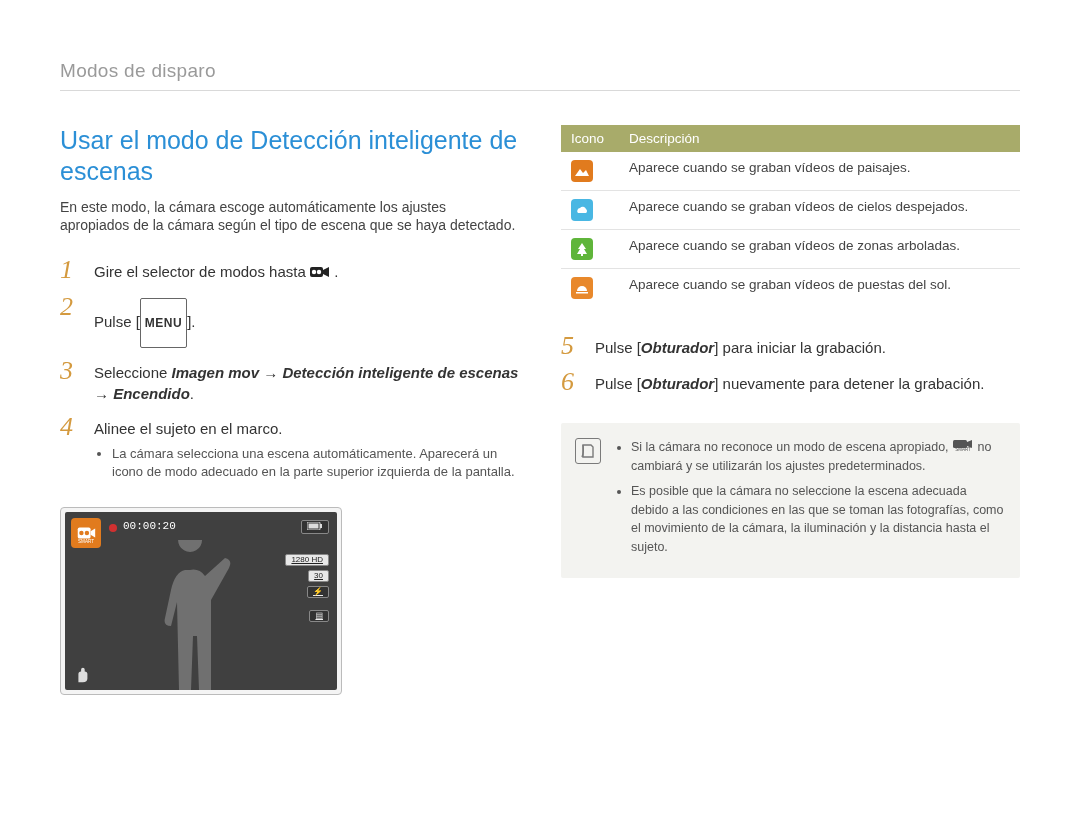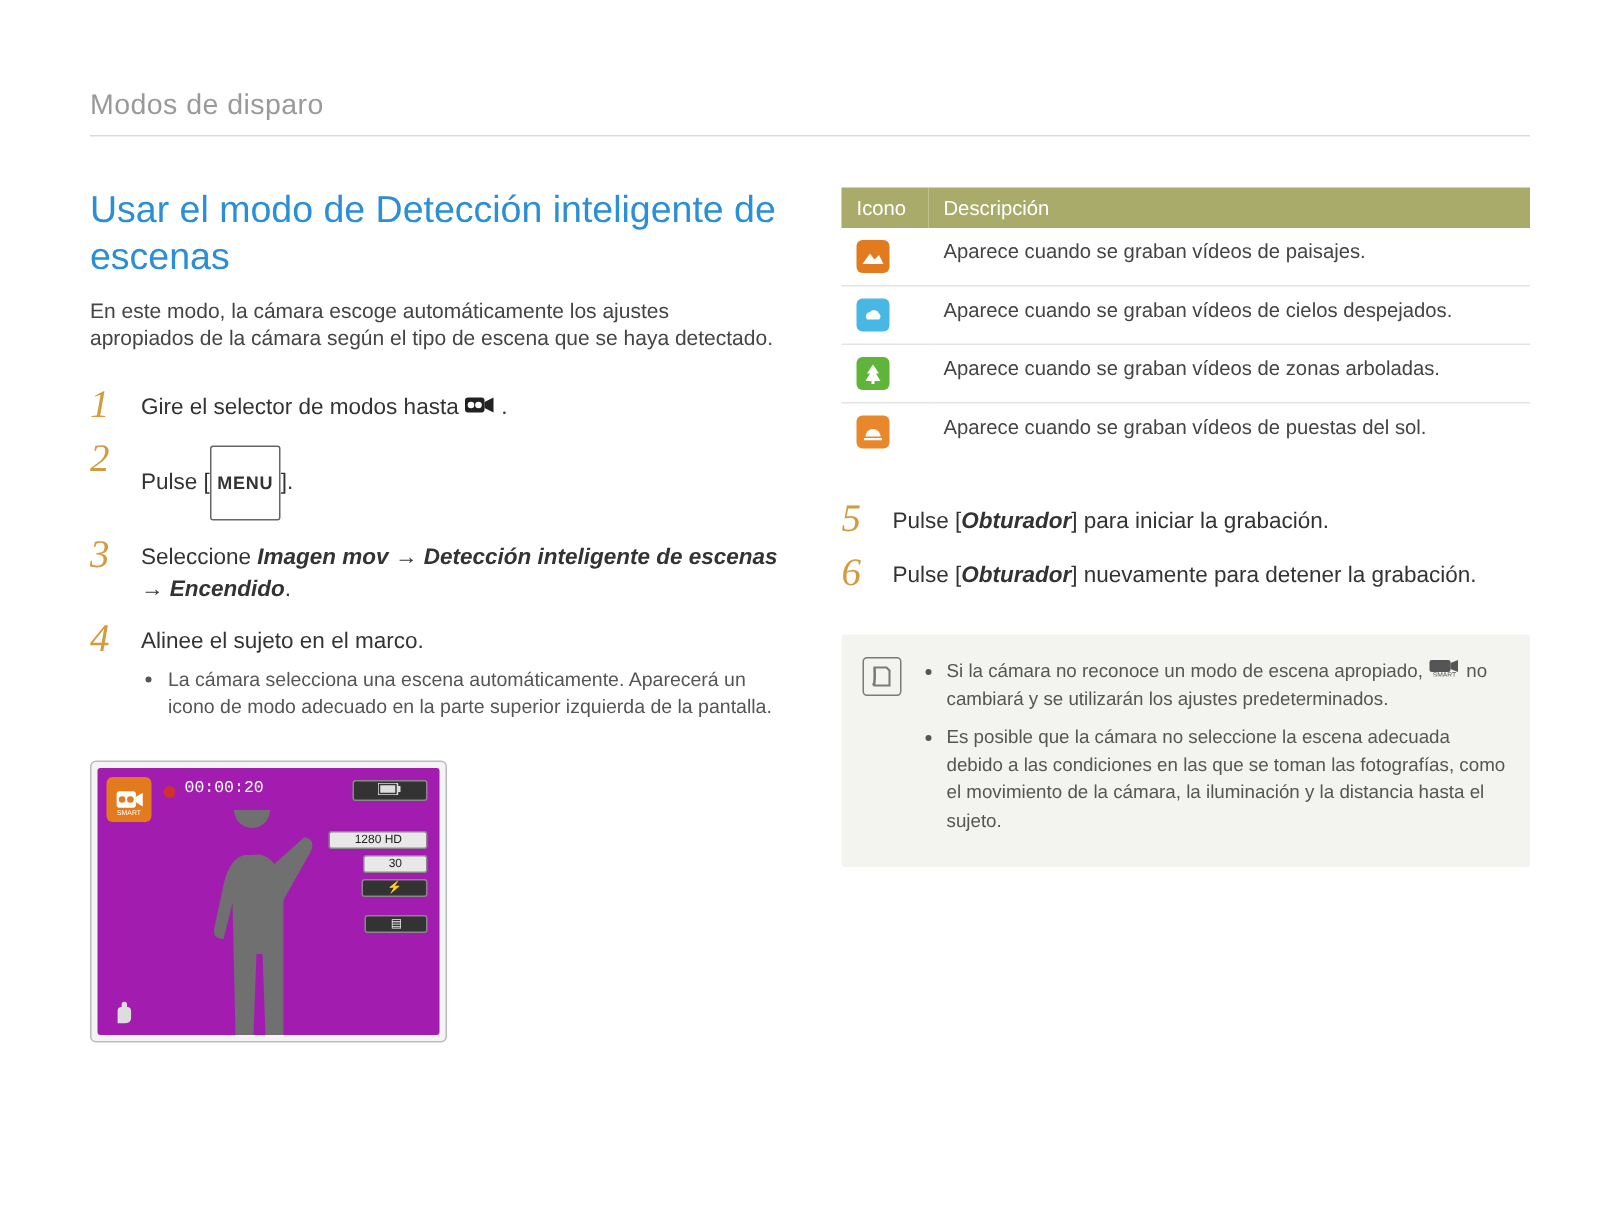--- a/index.html
+++ b/index.html
@@ -21,29 +21,29 @@
   .step-body { font-size: 15px; line-height: 1.4; color: #333; padding-top: 4px; }
   .step-body .b { font-weight: bold; font-style: italic; }
   .substeps { list-style: disc; margin: 6px 0 0 18px; font-size: 13px; color: #555; line-height: 1.4; }
   .substeps li { display: list-item; margin-bottom: 2px; }
 
   .menu-label { border: 1px solid #666; padding: 18px 4px; font-size: 12px; font-weight: bold; letter-spacing: .5px; border-radius: 2px; display: inline-block; line-height: 1; }
   .video-icon { display: inline-block; vertical-align: middle; }
 
   
   .lcd-frame { margin-top: 14px; border: 1px solid #bbb; border-radius: 4px; display:inline-block; padding:4px; background:#f4f4f4; }
-  .lcd { position: relative; width: 228px; height: 178px; background: #a21caf; border-radius: 2px; overflow: hidden; }
+  .lcd { position: relative; width: 272px; height: 178px; background: #404040; border-radius: 2px; overflow: hidden; }
   .lcd .corner-badge { position:absolute; top:6px; left:6px; width:30px; height:30px; border-radius:4px; background:#e17b1e; display:flex; align-items:center; justify-content:center; }
   .lcd .corner-badge svg { width:22px; height:22px; }
   .lcd .rec-dot { position:absolute; top:12px; left:44px; width:8px; height:8px; background:#d03030; border-radius:50%; }
   .lcd .timer { position:absolute; top:8px; left:58px; color:#fff; font-size:11px; font-family: 'Courier New', monospace; }
   .lcd .rt { position:absolute; right:8px; display:flex; flex-direction:column; align-items:flex-end; gap:4px; }
   .lcd .rt.top { top:8px; }
   .lcd .rt.mid { top:42px; }
-  .lcd .ind { background:#333; color:#eee; font-size:8px; padding:1px 16px; border:1px solid #888; border-radius:2px; line-height:1; min-width:18px; text-align:center; }
+  .lcd .ind { background:#333; color:#eee; font-size:8px; padding:1px 5px; border:1px solid #888; border-radius:2px; line-height:1; min-width:18px; text-align:center;text-decoration:underline; }
   .lcd .ind.white { background:#e8e8e8; color:#222; }
   .lcd .silhouette { position:absolute; bottom:0; left:50%; transform:translateX(-55%); }
   .lcd .hand { position:absolute; bottom:6px; left:8px; width:18px; height:18px; }
 
   
   table.icons { width: 100%; border-collapse: collapse; font-size: 13.5px; }
   table.icons thead th { background: #a8ab6a; color: #fff; text-align: left; font-weight: 400; padding: 6px 10px; }
   table.icons thead th:first-child { width: 58px; }
   table.icons tbody td { padding: 8px 10px; border-bottom: 1px solid #e3e3e3; vertical-align: top; color:#444; }
   table.icons tbody tr:last-child td { border-bottom: none; }

